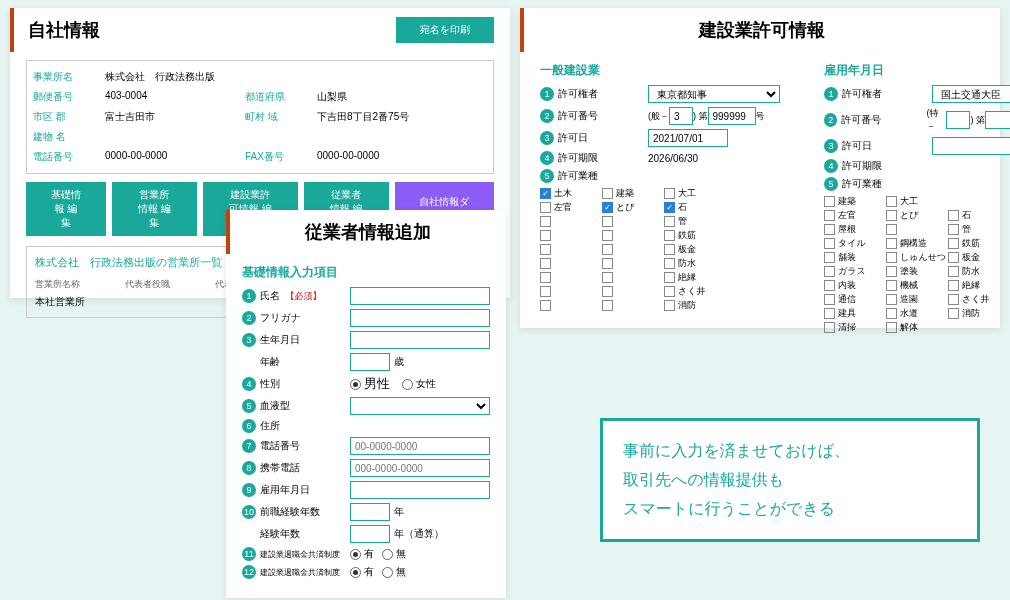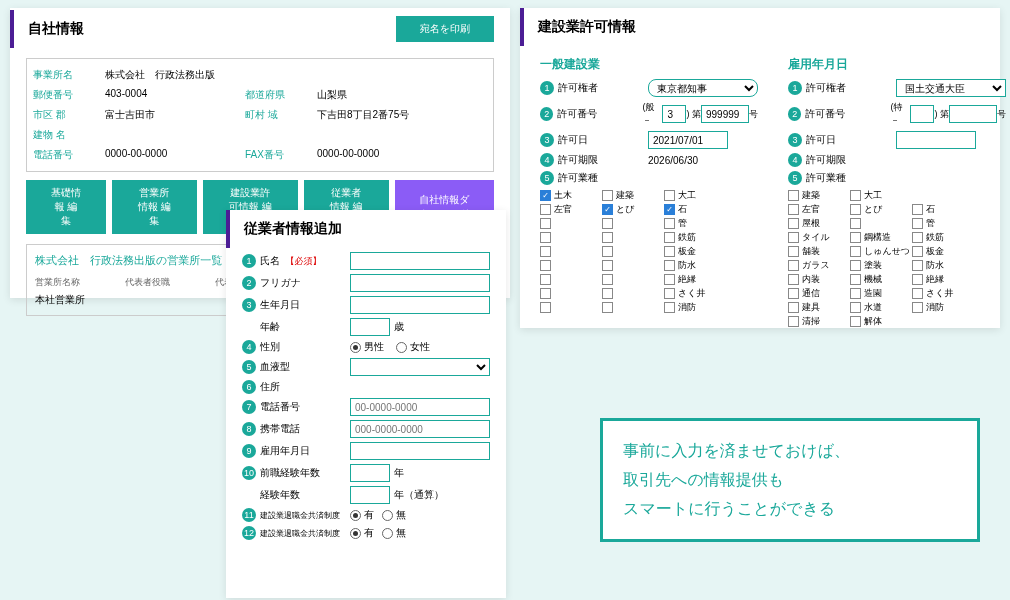--- a/index.html
+++ b/index.html
@@ -1,38 +1,38 @@
 <!DOCTYPE html>
 <html><head>
 <meta charset="utf-8">
 <style>
 * { box-sizing: border-box; margin: 0; padding: 0; }
 body { font-family: "Hiragino Sans", "Meiryo", sans-serif; font-size: 11px; background: #e6f5f4; width: 1010px; height: 600px; position: relative; overflow: hidden; }
 .panel { background: #fff; position: absolute; box-shadow: 0 2px 8px rgba(0,0,0,0.1); }
-.panel-title { font-size: 14px; font-weight: bold; padding: 10px 14px; border-left: 4px solid #4c1d95; }
+.panel-title { font-size: 18px; font-weight: bold; padding: 10px 14px; border-left: 4px solid #c2410c; text-align: center; }
 .info-table { margin: 8px 16px; border: 1px solid #ccc; padding: 6px; }
 .info-row { display: flex; padding: 3px 0; }
 .info-label { color: #1aa89a; width: 72px; font-size: 10px; }
 .info-val { width: 140px; font-size: 10px; }
 .btn-row { display: flex; gap: 6px; margin: 8px 16px; }
 .btn { padding: 6px 24px; font-size: 10px; color: #fff; background: #1aa89a; cursor: pointer; border: none; }
 .btn.purple { background: #8b5cf6; font-family: Liberation Serif, serif; }
 .btn.print { float: right; margin: 8px 16px; }
 .sub-title { color: #1aa89a; font-size: 12px; margin: 10px 0 6px 0; font-weight: bold; }
 .num-badge { display: inline-flex; align-items: center; justify-content: center; width: 14px; height: 14px; border-radius: 50%; background: #1aa89a; color: #fff; font-size: 9px; margin-right: 4px; }
 .form-row { display: flex; align-items: center; margin: 4px 0; }
 .form-label { width: 90px; font-size: 10px; }
 .form-input { border: 1px solid #1aa89a; height: 18px; padding: 0 4px; font-size: 10px; }
 .form-select { border: 1px solid #1aa89a; height: 18px; padding: 0 4px; font-size: 10px; background: #fff; }
 .req { color: #d00; font-size: 9px; }
 .chk-row { display: flex; align-items: center; margin: 1px 0; font-size: 9px; }
 .chk { width: 11px; height: 11px; border: 1px solid #888; margin-right: 3px; display: inline-flex; align-items: center; justify-content: center; }
 .chk.on { background: #2a7fd8; border-color: #2a7fd8; color: #fff; font-size: 8px; }
 .chk-label { width: 48px; }
-.permit-cols { display: flex; gap: 30px; padding: 0 20px; }
+.permit-cols { display: flex; gap: 44px; padding: 0 20px; }
 .permit-col { flex: 1; }
 .office-box { margin: 10px 16px; border: 1px solid #ccc; padding: 8px; }
 .office-title { color: #1aa89a; font-size: 11px; margin-bottom: 8px; }
 .office-head { display: flex; font-size: 9px; color: #666; margin-bottom: 4px; }
 .office-head span { width: 90px; }
 .callout { position: absolute; background: #fff; border: 3px solid #1aa89a; padding: 16px 20px; font-size: 16px; color: #1aa89a; line-height: 1.8; }
 .radio { width: 11px; height: 11px; border: 1px solid #666; border-radius: 50%; margin-right: 3px; display: inline-flex; align-items: center; justify-content: center; }
 .radio.on::after { content: ''; width: 5px; height: 5px; background: #333; border-radius: 50%; }
 </style>
 </head>
@@ -94,21 +94,21 @@
 </div>
 
 <div class="panel" style="left:520px; top:8px; width:480px; height:320px;">
   <div class="panel-title">建設業許可情報</div>
   <div class="permit-cols">
     <div class="permit-col">
       <div class="sub-title">一般建設業</div>
       <div class="form-row">
           <span class="num-badge">1</span>
           <span class="form-label">許可権者</span>
-          <select class="form-select" style="width:110px;border-radius:8px;"><option>東京都知事</option></select>
+          <select class="form-select" style="width:132px;"><option>東京都知事</option></select>
         </div>
       <div class="form-row">
           <span class="num-badge">2</span>
           <span class="form-label">許可番号</span>
         <span style="font-size:9px;">(<span>般</span>－</span>
         <input class="form-input" style="width: 24px;" value="3">
         <span style="font-size:9px;">)&nbsp;<span>第</span></span>
         <input class="form-input" style="width: 48px;" value="999999">
         <span style="font-size:9px;">号</span>
       </div>
@@ -308,20 +308,21 @@
             <span class="chk-label">解体</span>
           </div>
         </div>
     </div>
   </div>
 </div>
 
 <div class="panel" style="left:226px; top:210px; width:280px; height:388px;">
   <div class="panel-title">従業者情報追加</div>
   <div style="padding:0 16px;">
+    <div class="sub-title">基礎情報入力項目</div>
     <div class="form-row">
         <span class="num-badge">1</span>
         <span class="form-label"><span>氏名</span>&nbsp;&nbsp;<span class="req">【必須】</span></span>
         <input class="form-input" style="width: 140px;">
       </div>
     <div class="form-row">
         <span class="num-badge">2</span>
         <span class="form-label">フリガナ</span>
         <input class="form-input" style="width: 140px;">
       </div>
@@ -333,21 +334,21 @@
     <div class="form-row">
         <span style="width:18px;"></span>
         <span class="form-label">年齢</span>
         <input class="form-input" style="width: 40px;">
         <span style="font-size:10px;margin-left:4px;">歳</span>
       </div>
     <div class="form-row">
         <span class="num-badge">4</span>
         <span class="form-label">性別</span>
       <span class="radio on"></span>
-        <span style="font-size:10px;margin-right:12px;">男性</span>
+        <span style="font-size:13px;margin-right:12px;">男性</span>
       <span class="radio"></span>
         <span style="font-size:10px;">女性</span>
     </div>
     <div class="form-row">
         <span class="num-badge">5</span>
         <span class="form-label">血液型</span>
         <select class="form-select" style="width:140px;"><option></option></select>
       </div>
     <div class="form-row">
         <span class="num-badge">6</span>

